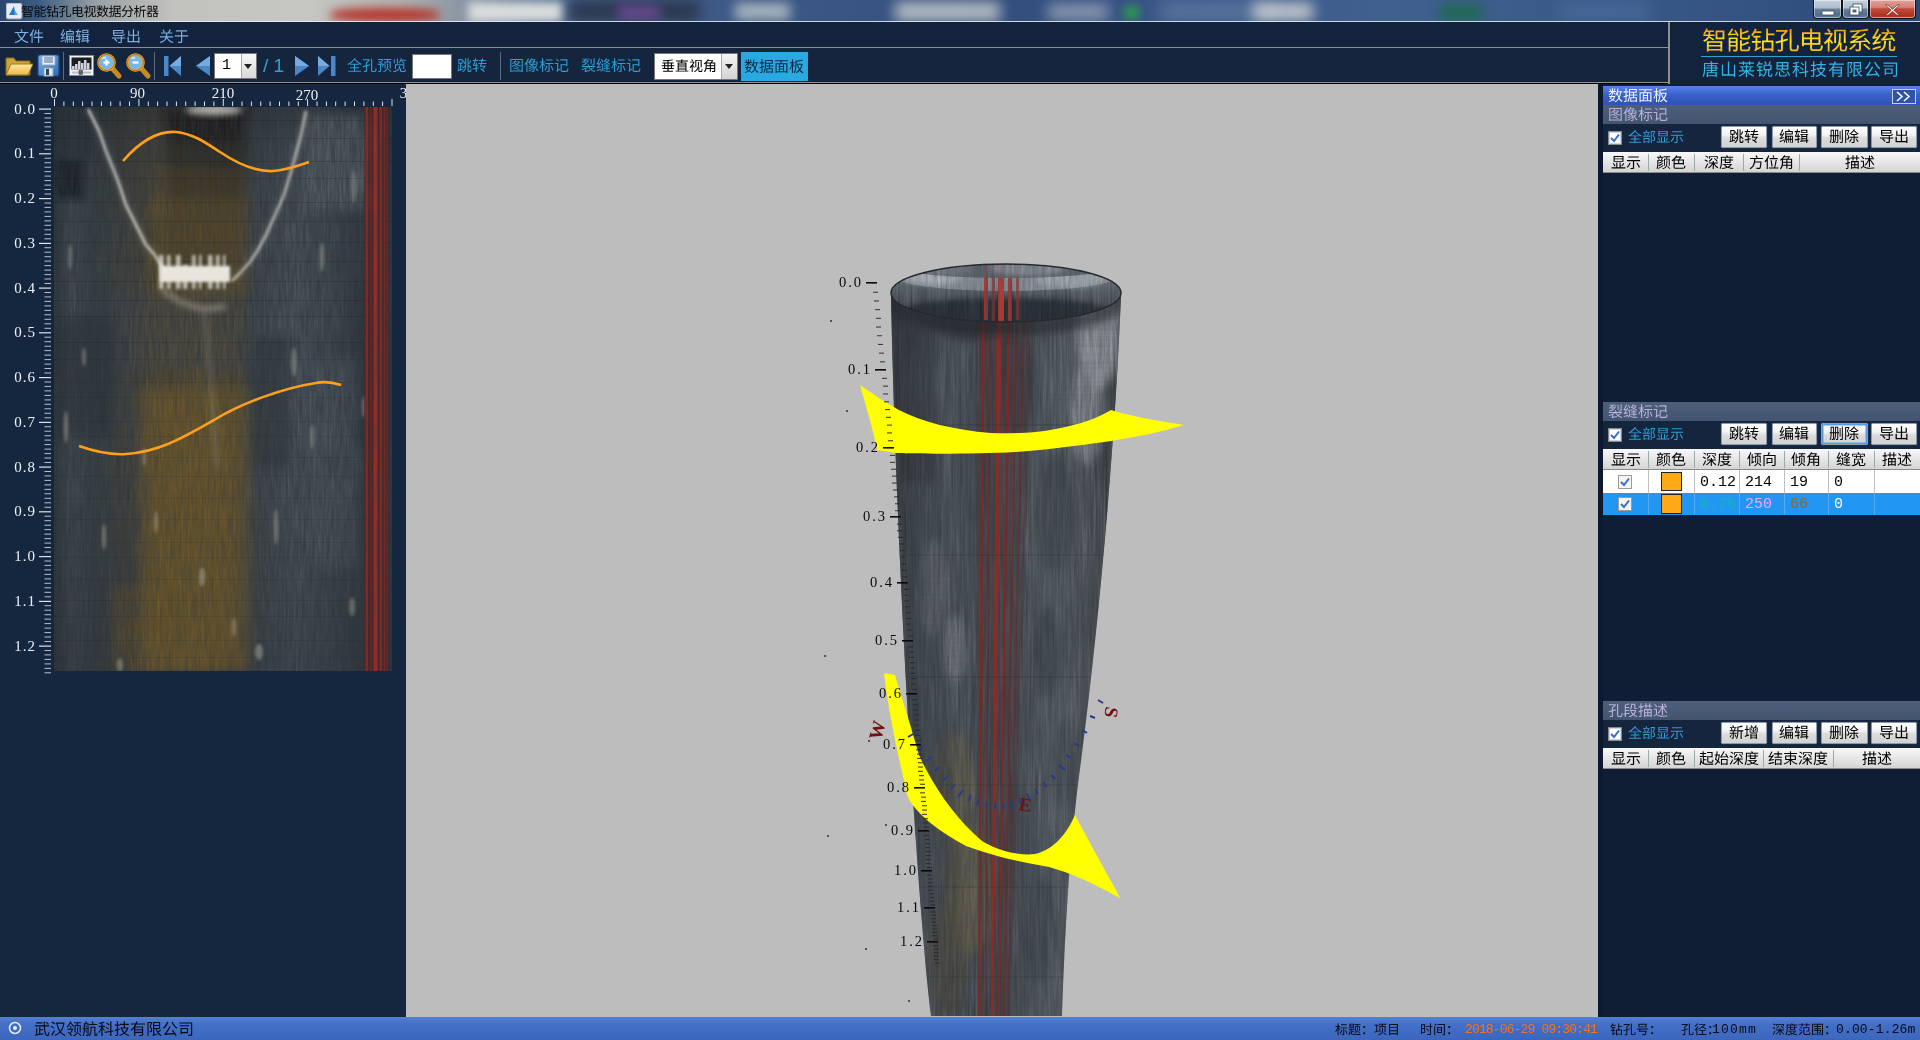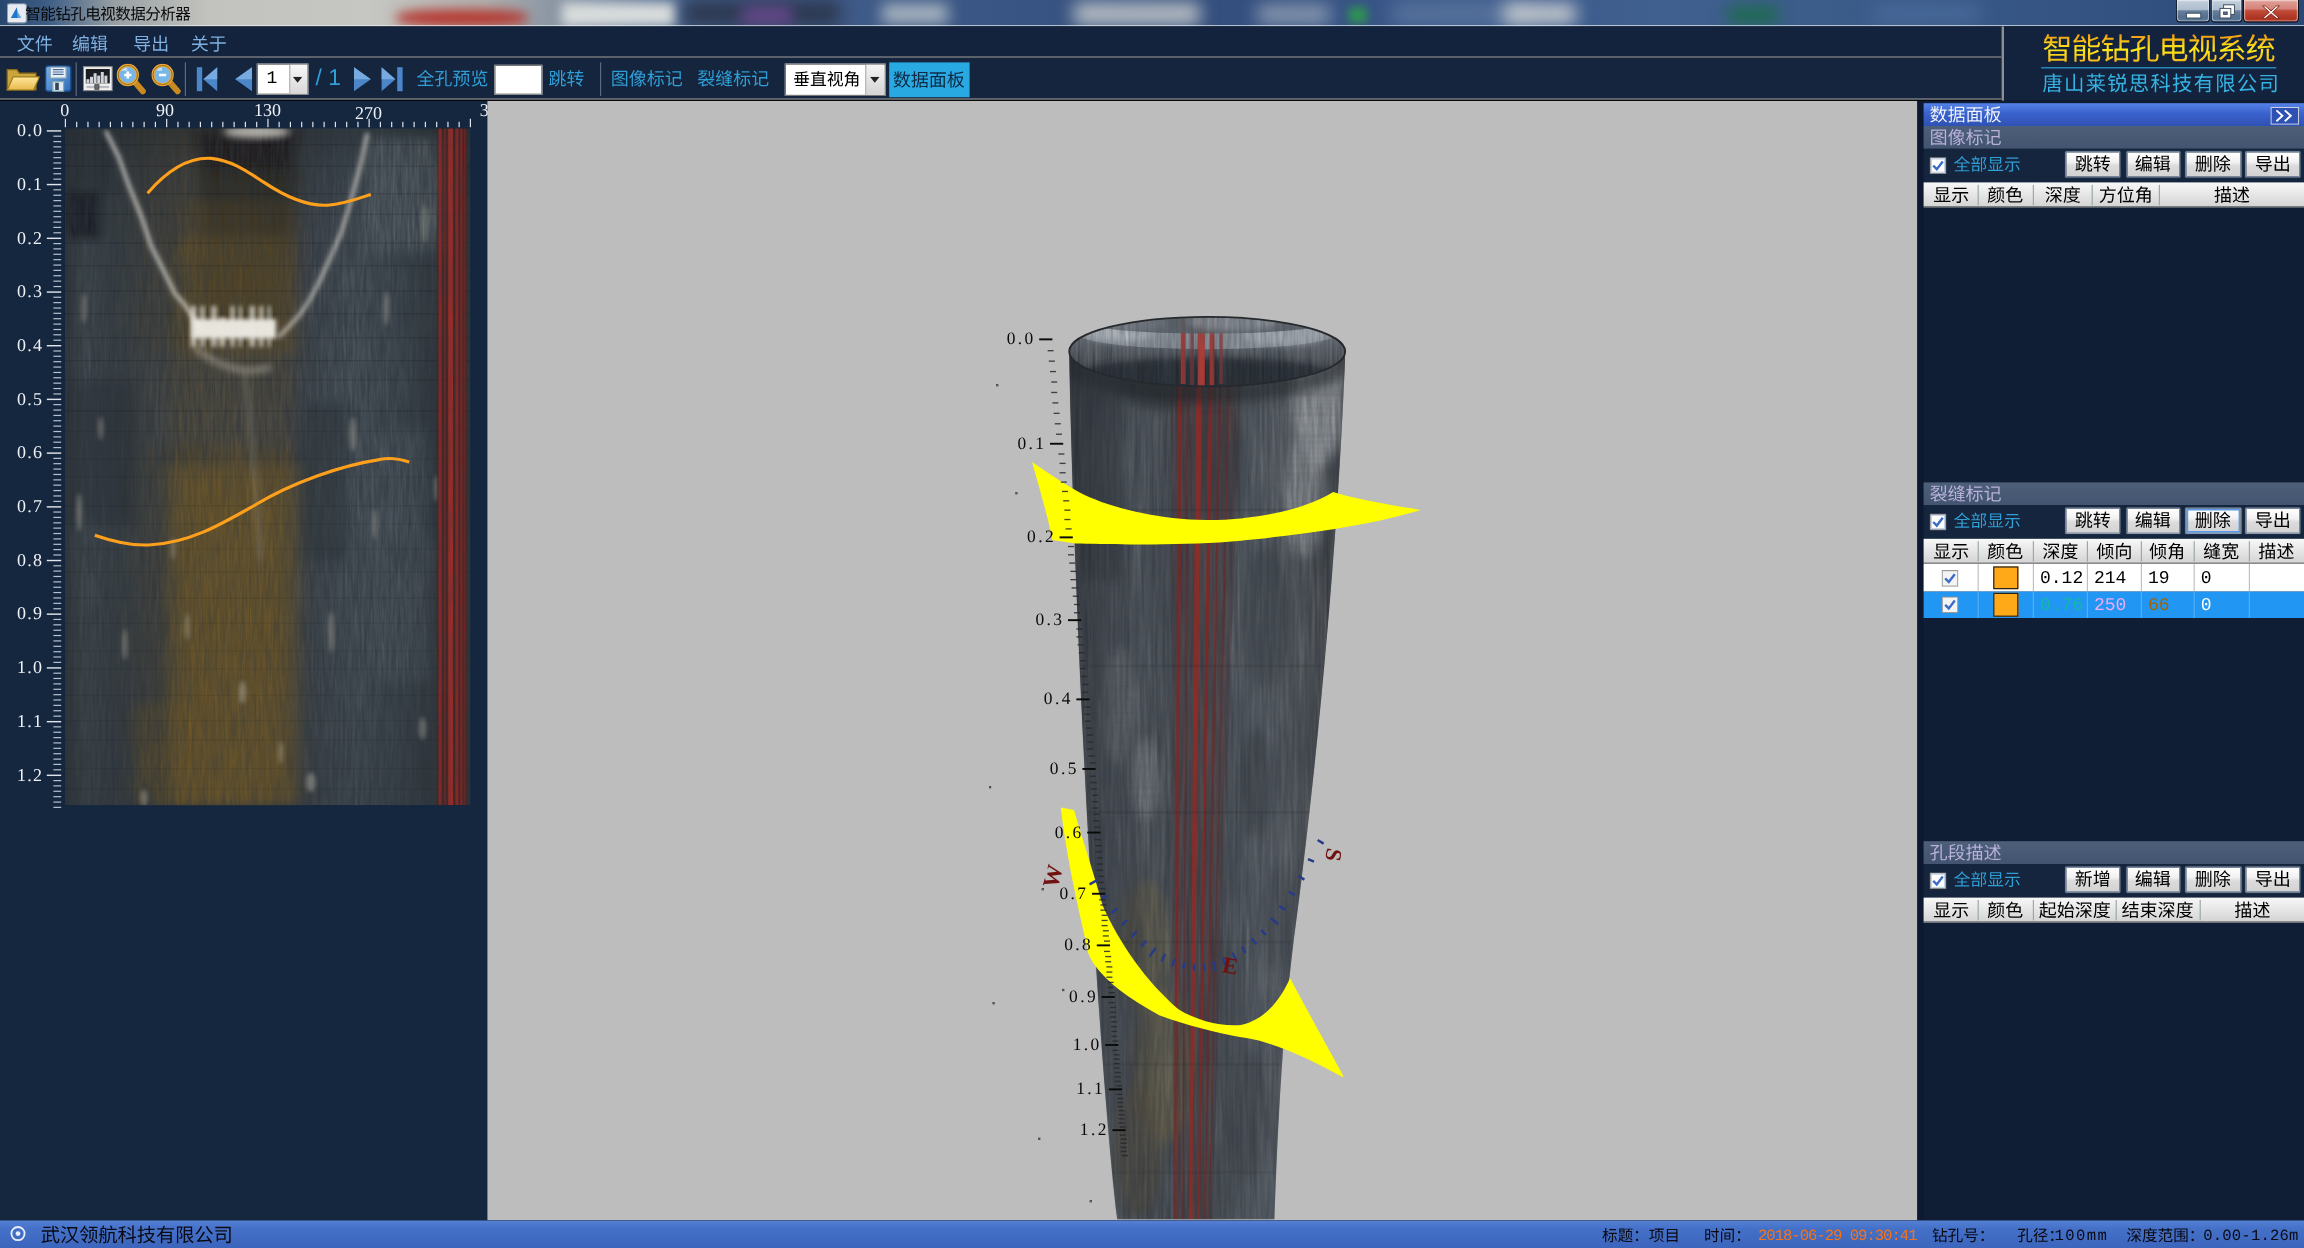--- a/index.html
+++ b/index.html
@@ -385,21 +385,21 @@
     <rect x="335.2" y="17.5" width="1" height="4.5" fill="#dfe3ea"></rect>
     <rect x="344.6" y="17.5" width="1" height="4.5" fill="#dfe3ea"></rect>
     <rect x="354.0" y="17.5" width="1" height="4.5" fill="#dfe3ea"></rect>
     <rect x="363.4" y="17.5" width="1" height="4.5" fill="#dfe3ea"></rect>
     <rect x="372.8" y="17.5" width="1" height="4.5" fill="#dfe3ea"></rect>
     <rect x="382.1" y="17.5" width="1" height="4.5" fill="#dfe3ea"></rect>
     <rect x="391.5" y="15.0" width="1" height="7" fill="#dfe3ea"></rect>
   </svg>
 <div class="abs" style="left:50px;top:85px;width:8px;text-align:center;font:15px 'Liberation Serif',serif;color:#eef1f6">0</div>
 <div class="abs" style="left:130px;top:85px;width:17px;text-align:left;font:15px 'Liberation Serif',serif;color:#eef1f6">90</div>
-<div class="abs" style="left:210px;top:85px;width:26px;text-align:center;font:15px 'Liberation Serif',serif;color:#eef1f6">130</div>
+<div class="abs" style="left:210px;top:85px;width:26px;text-align:center;font:15px 'Liberation Serif',serif;color:#eef1f6">210</div>
 <div class="abs" style="left:294px;top:87px;width:26px;text-align:center;font:15px 'Liberation Serif',serif;color:#eef1f6">270</div>
 <div class="abs" style="left:398px;top:85px;width:26px;text-align:center;font:15px 'Liberation Serif',serif;color:#eef1f6">360</div>
 <svg class="abs" style="left:0;top:84px" width="54" height="933">
     <rect x="39" y="24.5" width="12" height="1.2" fill="#dfe3ea"></rect>
     <text x="36" y="29.5" font-family="Liberation Serif,serif" font-size="15" fill="#eef1f6" text-anchor="end" letter-spacing="1">0.0</text>
     <rect x="39" y="69.2" width="12" height="1.2" fill="#dfe3ea"></rect>
     <text x="36" y="74.2" font-family="Liberation Serif,serif" font-size="15" fill="#eef1f6" text-anchor="end" letter-spacing="1">0.1</text>
     <rect x="39" y="114.0" width="12" height="1.2" fill="#dfe3ea"></rect>
     <text x="36" y="119.0" font-family="Liberation Serif,serif" font-size="15" fill="#eef1f6" text-anchor="end" letter-spacing="1">0.2</text>
     <rect x="39" y="158.8" width="12" height="1.2" fill="#dfe3ea"></rect>

